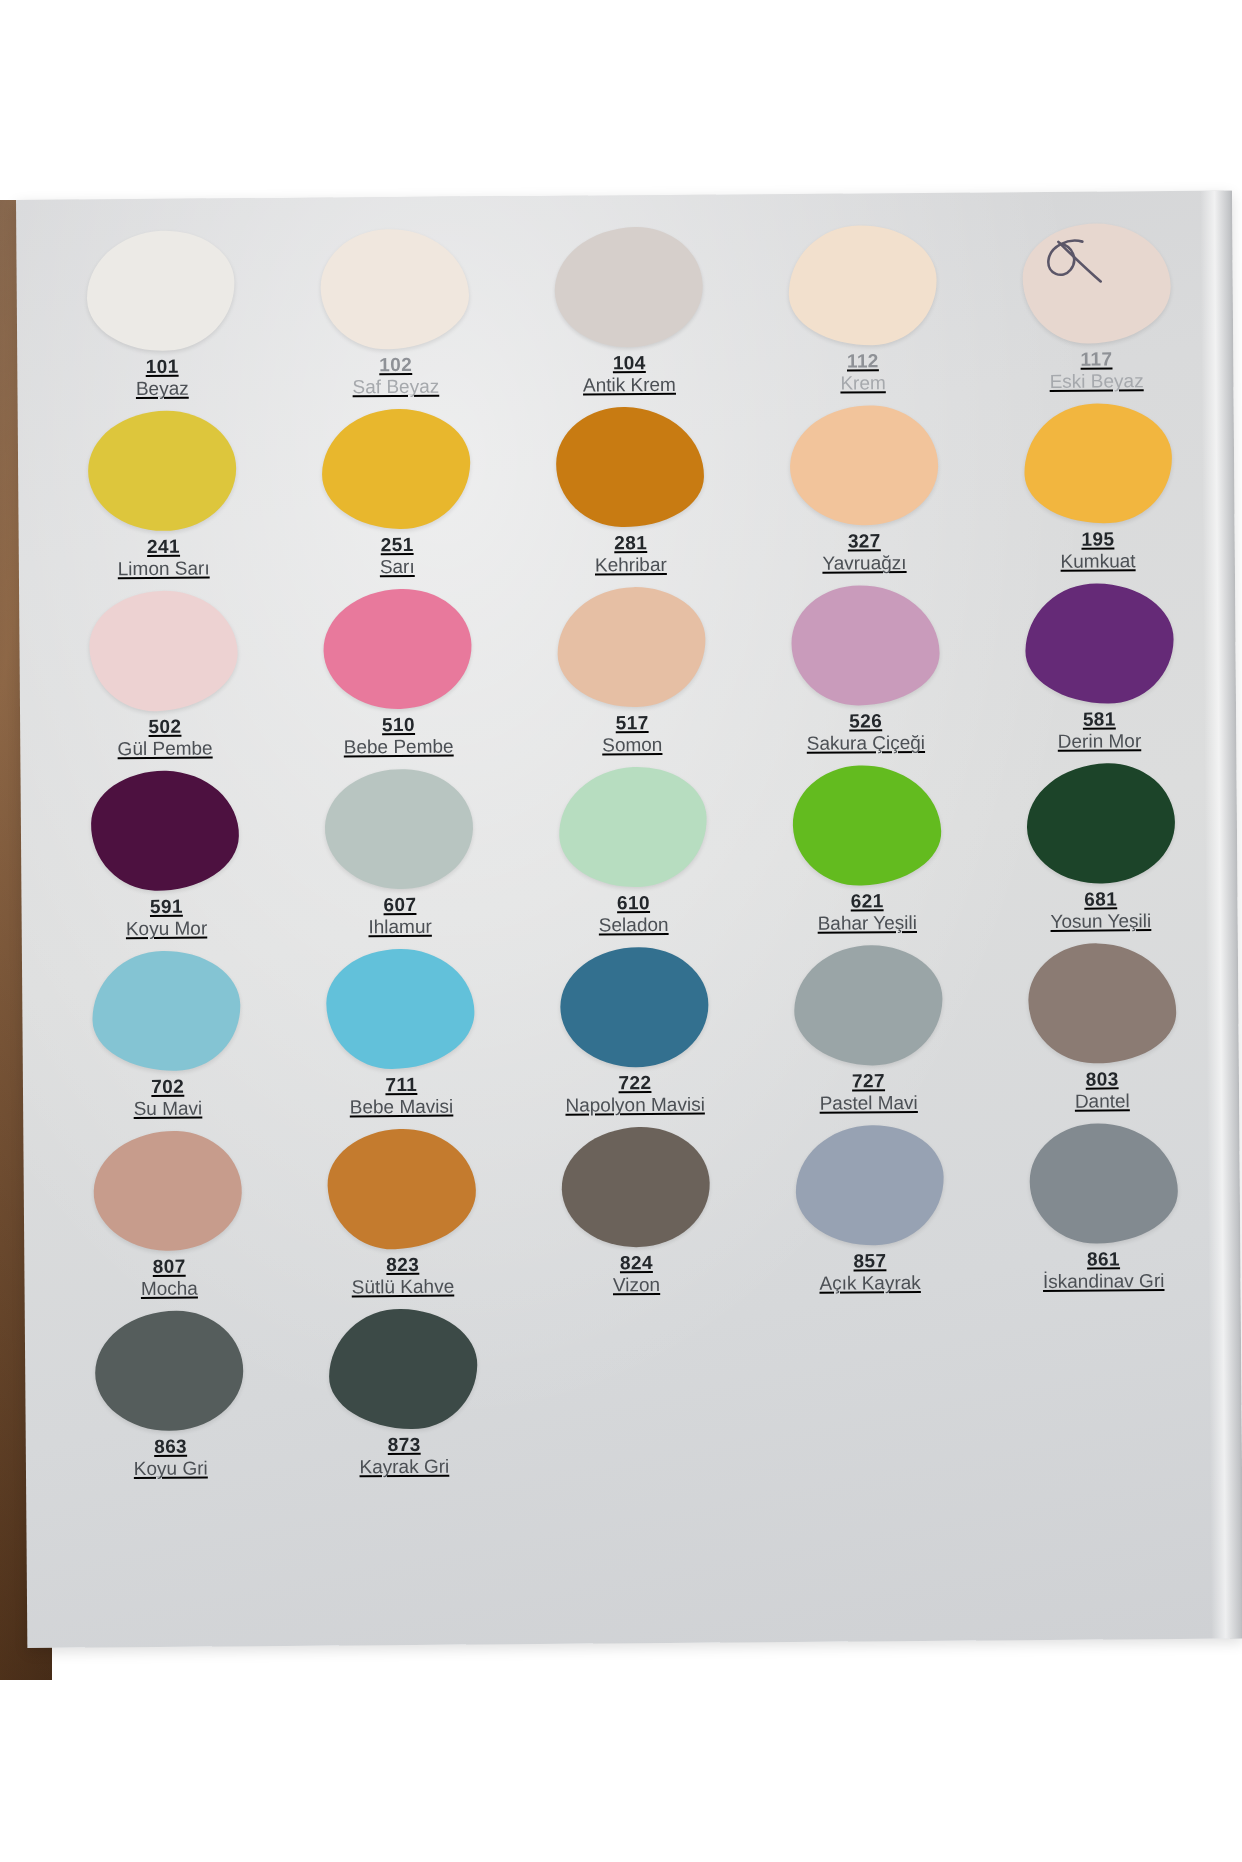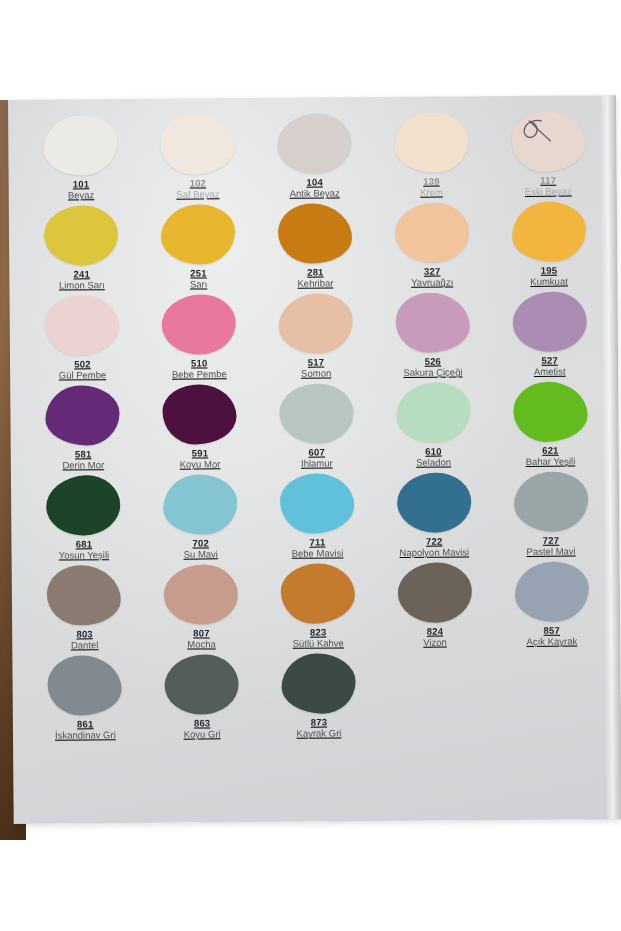--- a/index.html
+++ b/index.html
@@ -123,25 +123,25 @@
         <div class="swatch-name">Beyaz</div>
       </div>
       <div class="swatch-cell faded">
         <div class="swatch-blob" style="background: rgb(240, 231, 222); border-radius: 46% 54% 55% 45% / 48% 57% 43% 52%; transform: rotate(-1.65deg);"></div>
         <div class="swatch-code">102</div>
         <div class="swatch-name">Saf Beyaz</div>
       </div>
       <div class="swatch-cell">
         <div class="swatch-blob" style="background: rgb(214, 207, 203); border-radius: 55% 45% 50% 50% / 52% 50% 50% 48%; transform: rotate(-1.1deg);"></div>
         <div class="swatch-code">104</div>
-        <div class="swatch-name">Antik Beyaz</div>
+        <div class="swatch-name">Antik Krem</div>
       </div>
       <div class="swatch-cell faded">
         <div class="swatch-blob" style="background: rgb(242, 224, 205); border-radius: 48% 52% 44% 56% / 57% 46% 54% 43%; transform: rotate(-0.55deg);"></div>
-        <div class="swatch-code">139</div>
+        <div class="swatch-code">112</div>
         <div class="swatch-name">Krem</div>
       </div>
       <div class="swatch-cell faded">
         <div class="swatch-blob" style="background: rgb(231, 215, 207); border-radius: 50% 50% 56% 44% / 45% 53% 47% 55%; transform: rotate(0deg);"></div>
         <div class="swatch-code">117</div>
         <div class="swatch-name">Eski Beyaz</div>
       </div>
       <div class="swatch-cell">
         <div class="swatch-blob" style="background: rgb(221, 198, 60); border-radius: 53% 47% 49% 51% / 50% 48% 52% 50%; transform: rotate(0.55deg);"></div>
         <div class="swatch-code">241</div>
@@ -181,25 +181,20 @@
         <div class="swatch-blob" style="background: rgb(230, 191, 164); border-radius: 52% 48% 47% 53% / 55% 44% 56% 45%; transform: rotate(-0.55deg);"></div>
         <div class="swatch-code">517</div>
         <div class="swatch-name">Somon</div>
       </div>
       <div class="swatch-cell">
         <div class="swatch-blob" style="background: rgb(201, 155, 187); border-radius: 46% 54% 55% 45% / 48% 57% 43% 52%; transform: rotate(0deg);"></div>
         <div class="swatch-code">526</div>
         <div class="swatch-name">Sakura Çiçeği</div>
       </div>
       <div class="swatch-cell">
-        <div class="swatch-blob" style="background: rgb(171, 140, 181); border-radius: 55% 45% 50% 50% / 52% 50% 50% 48%; transform: rotate(0.55deg);"></div>
-        <div class="swatch-code">527</div>
-        <div class="swatch-name">Ametist</div>
-      </div>
-      <div class="swatch-cell">
         <div class="swatch-blob" style="background: rgb(101, 42, 119); border-radius: 48% 52% 44% 56% / 57% 46% 54% 43%; transform: rotate(1.1deg);"></div>
         <div class="swatch-code">581</div>
         <div class="swatch-name">Derin Mor</div>
       </div>
       <div class="swatch-cell">
         <div class="swatch-blob" style="background: rgb(77, 17, 64); border-radius: 50% 50% 56% 44% / 45% 53% 47% 55%; transform: rotate(1.65deg);"></div>
         <div class="swatch-code">591</div>
         <div class="swatch-name">Koyu Mor</div>
       </div>
       <div class="swatch-cell">

